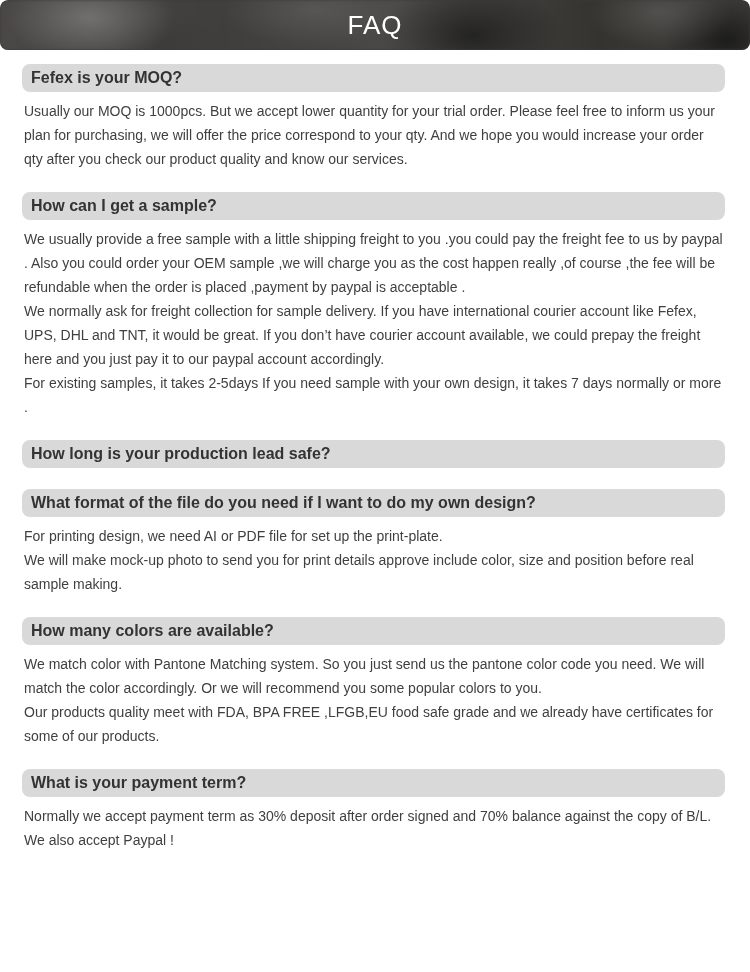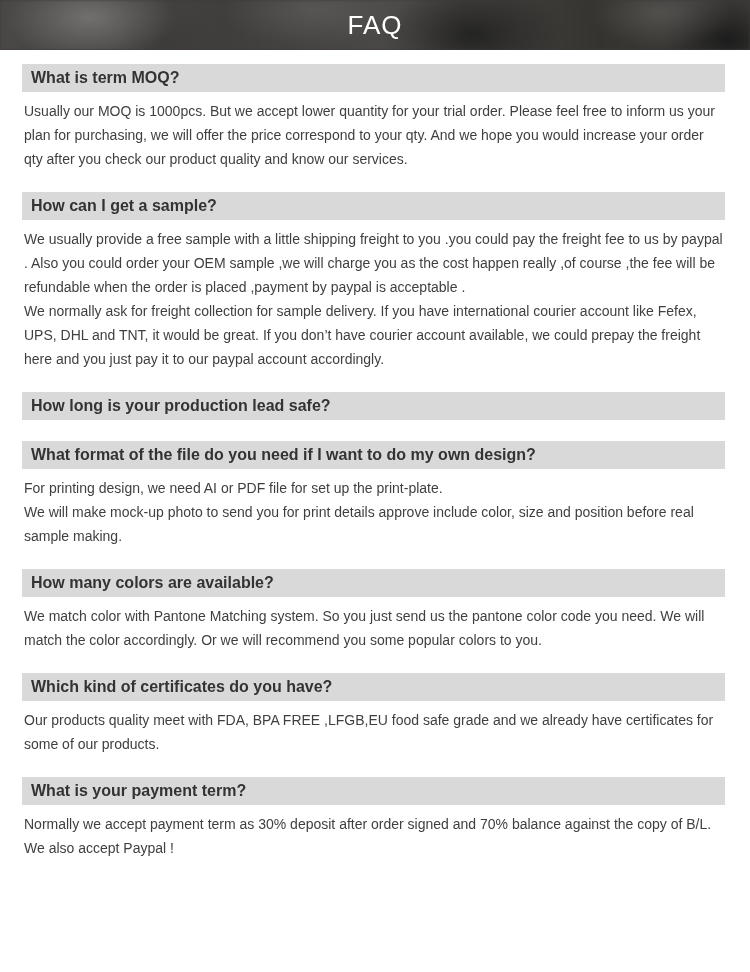--- a/index.html
+++ b/index.html
@@ -1,15 +1,15 @@
 <!DOCTYPE html>
 <html><head>
 <meta charset="utf-8">
 <style>
-  * { margin: 0; padding: 0; box-sizing: border-box; }
+  * { margin: 0; padding: 0; box-sizing: border-box; border-radius: 8px; }
   html, body { background: #ffffff; }
   body {
     width: 750px;
     font-family: "Liberation Sans", sans-serif;
     color: #333333;
   }
 
   
   .banner {
     position: relative;
@@ -70,35 +70,38 @@
 <body>
 
 <header class="banner">
   <div class="banner-photo"></div>
   <h1 class="banner-title">FAQ</h1>
 </header>
 
 <main class="faq">
 
   <section class="faq-item">
-    <h2 class="faq-q">What is term MOQ?</h2>
+    <h2 class="faq-q">Fefex is your MOQ?</h2>
     <div class="faq-a">
       <p>Usually our MOQ is 1000pcs. But we accept lower quantity for your trial order. Please feel free to inform us your plan for purchasing, we will offer the price correspond to your qty. And we hope you would increase your order qty after you check our product quality and know our services.</p>
     </div>
   </section>
 
   <section class="faq-item">
     <h2 class="faq-q">How can I get a sample?</h2>
     <div class="faq-a">
       <p>We usually provide a free sample with a little shipping freight to you .you could pay the freight fee to us by paypal . Also you could order your OEM sample ,we will charge you as the cost happen really ,of course ,the fee will be refundable when the order is placed  ,payment by paypal is acceptable .</p>
       <p>We normally ask for freight collection for sample delivery. If you have international courier account like Fefex, UPS, DHL and TNT, it would be great. If you don’t have courier account available, we could prepay the freight here and you just pay it to our paypal account accordingly.</p>
     </div>
   </section>
 
   <section class="faq-item">
+    <div class="faq-a">
+      <p>For existing samples, it takes 2-5days If you need sample with your own design, it takes 7 days normally or more .</p>
+    </div>
   </section>
 
   <section class="faq-item">
     <h2 class="faq-q">How long is your production lead safe?</h2>
   </section>
 
   <section class="faq-item">
     <h2 class="faq-q">What format of the file do you need if I want to do my own design?</h2>
     <div class="faq-a">
       <p>For printing design, we need AI or PDF file for set up the print-plate.</p>
@@ -107,21 +110,20 @@
   </section>
 
   <section class="faq-item">
     <h2 class="faq-q">How many colors are available?</h2>
     <div class="faq-a">
       <p>We match color with Pantone Matching system. So you just send us the pantone color code you need. We will match the color accordingly. Or we will recommend you some popular colors to you.</p>
     </div>
   </section>
 
   <section class="faq-item">
-    <h2 class="faq-q">Which kind of certificates do you have?</h2>
     <div class="faq-a">
       <p>Our products quality meet with FDA, BPA FREE ,LFGB,EU food safe grade and we already have certificates for some of our products.</p>
     </div>
   </section>
 
   <section class="faq-item">
     <h2 class="faq-q">What is your payment term?</h2>
     <div class="faq-a">
       <p>Normally we accept payment term as 30% deposit after order signed and 70% balance against the copy of B/L.</p>
       <p>We also accept Paypal !</p>

